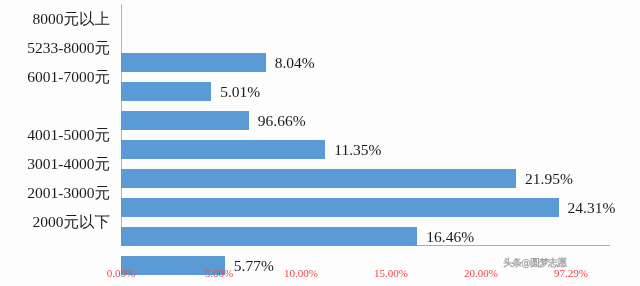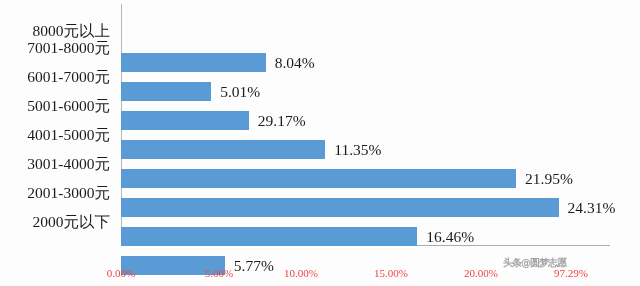--- a/index.html
+++ b/index.html
@@ -119,45 +119,44 @@
     letter-spacing: -1px;
     pointer-events: none;
   }
 </style>
 </head>
 <body>
 
 <div id="chart-root">
 
   <div class="cat-labels">
-      <div class="cat-label" style="top: 4px; margin-top: 12px;">8000元以上</div>
-      <div class="cat-label" style="top: 33px;">7001-8000元</div>
+      <div class="cat-label" style="top: 4px;">8000元以上</div>
+      <div class="cat-label" style="top: 33px;">5233-8000元</div>
       <div class="cat-label" style="top: 62px;">6001-7000元</div>
-      <div class="cat-label" style="top: 91px;">5001-6000元</div>
       <div class="cat-label" style="top: 120px;">4001-5000元</div>
       <div class="cat-label" style="top: 149px;">3001-4000元</div>
       <div class="cat-label" style="top: 178px;">2001-3000元</div>
       <div class="cat-label" style="top: 207px;">2000元以下</div>
     </div>
 
   <div class="plot">
     <div class="axis-y-line"></div>
     <div class="axis-x-line"></div>
     <div class="bars-container">
         <div class="bar-row" style="top: 0px; width: 489px;">
           <div class="bar" style="width: 144.72px; background: rgb(91, 155, 213);"></div>
           <div class="bar-value" style="left: 153.72px;">8.04%</div>
         </div>
         <div class="bar-row" style="top: 29px; width: 489px; padding-left: 36px;">
           <div class="bar" style="width: 90.18px; background: rgb(91, 155, 213);"></div>
           <div class="bar-value" style="left: 99.18px;">5.01%</div>
         </div>
         <div class="bar-row" style="top: 58px; width: 489px;">
           <div class="bar" style="width: 127.8px; background: rgb(91, 155, 213);"></div>
-          <div class="bar-value" style="left: 136.8px;">29.17%</div>
+          <div class="bar-value" style="left: 136.8px;">96.66%</div>
         </div>
         <div class="bar-row" style="top: 87px; width: 489px;">
           <div class="bar" style="width: 204.3px; background: rgb(91, 155, 213);"></div>
           <div class="bar-value" style="left: 213.3px;">11.35%</div>
         </div>
         <div class="bar-row" style="top: 116px; width: 489px;">
           <div class="bar" style="width: 395.1px; background: rgb(91, 155, 213);"></div>
           <div class="bar-value" style="left: 404.1px;">21.95%</div>
         </div>
         <div class="bar-row" style="top: 145px; width: 489px; padding-left: 15px;">

